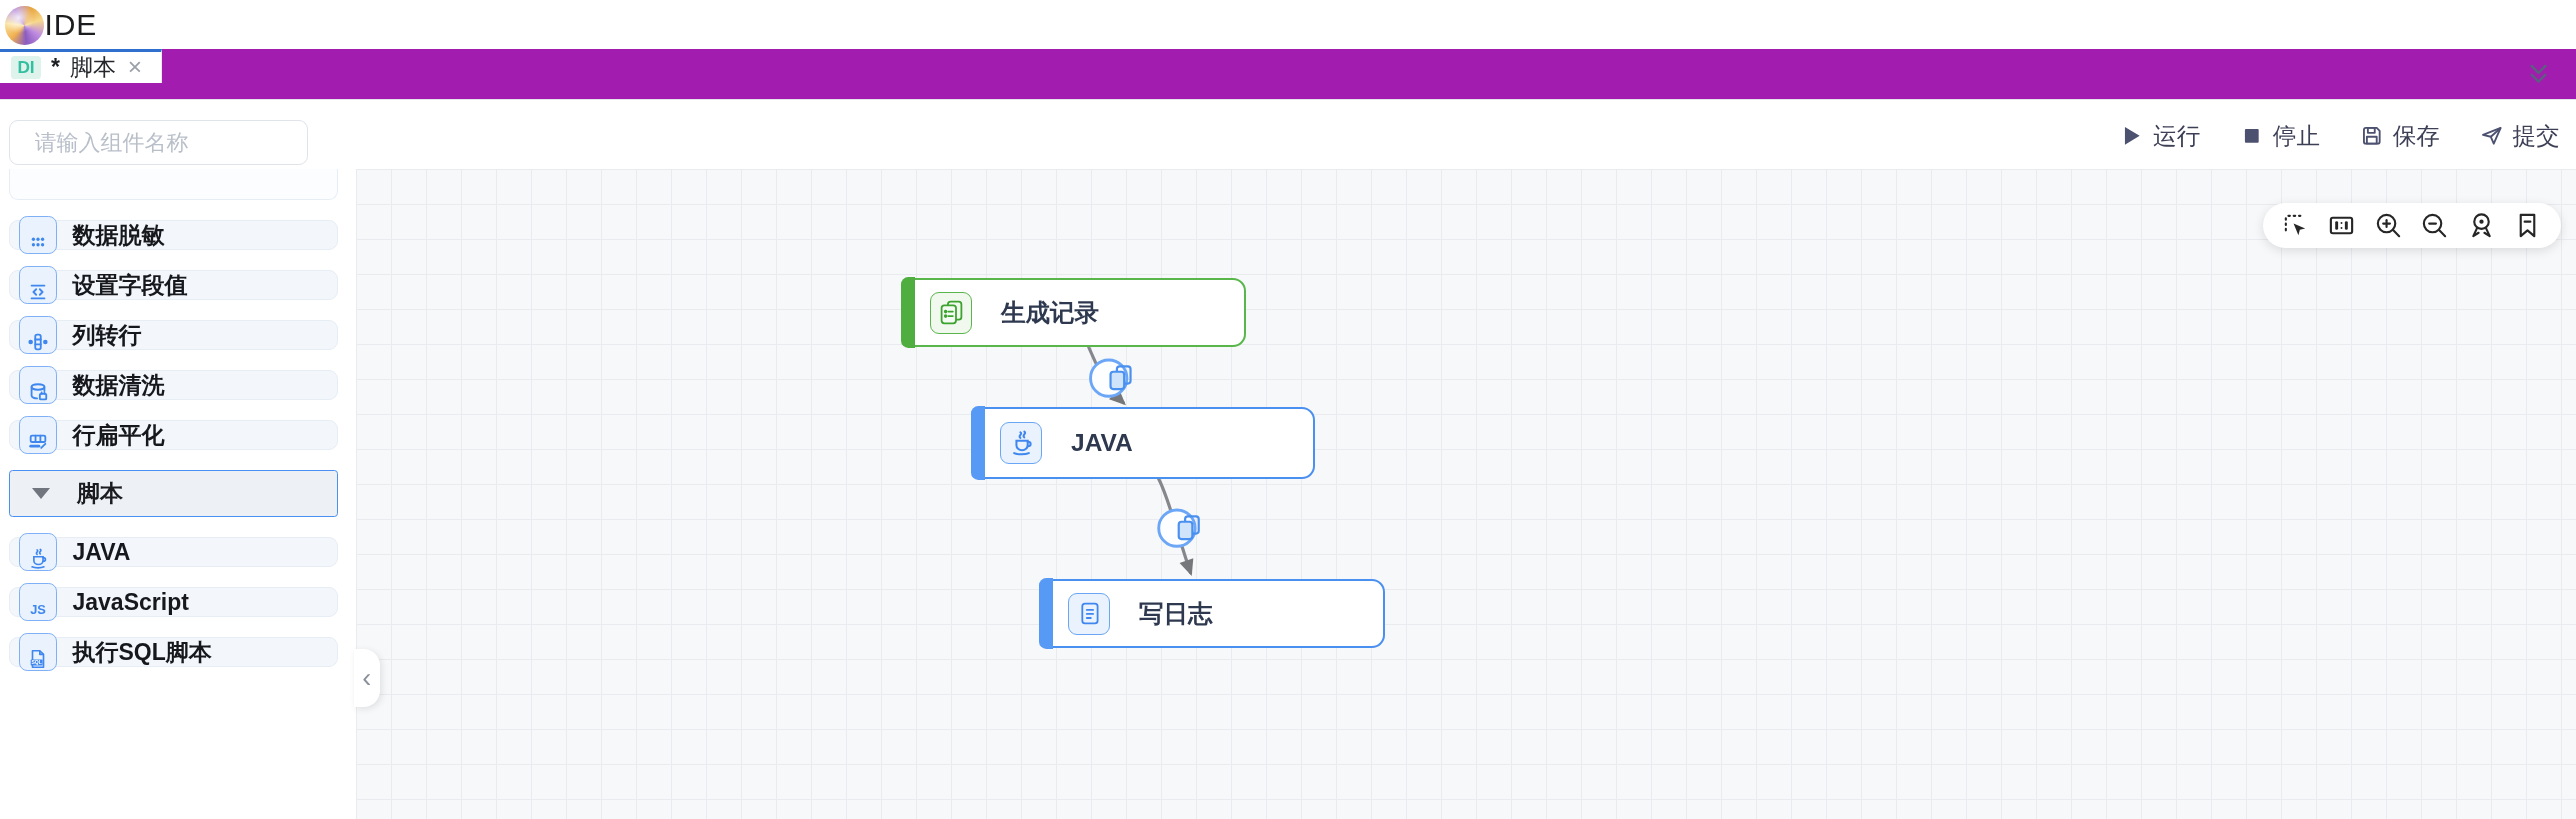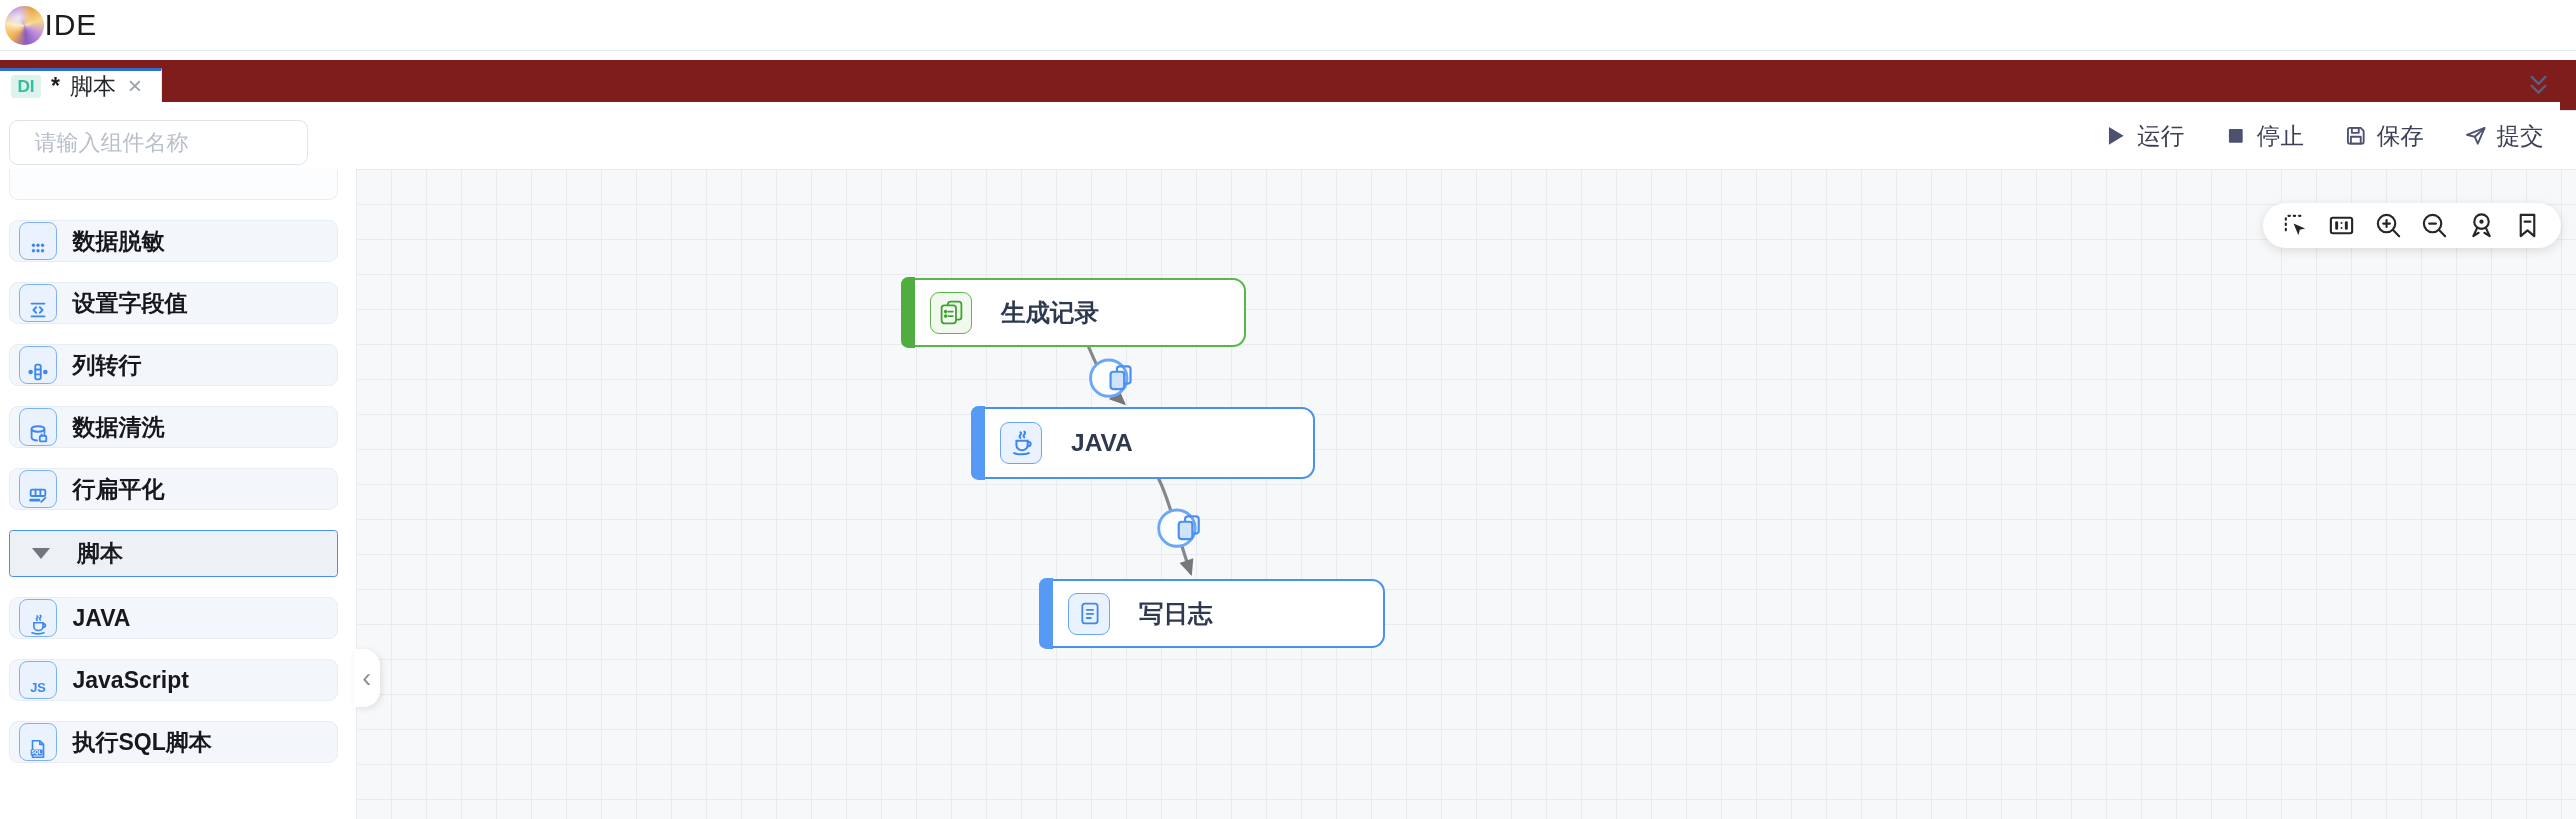--- a/index.html
+++ b/index.html
@@ -10,22 +10,22 @@
   
   .header { position:absolute; top:0; left:0; right:0; height:51px; background:#fff;
             border-bottom:0.9px solid #e6e8ec; display:flex; align-items:center; }
   .logo { width:39px; height:39px; border-radius:50%; margin-left:4.5px; flex:0 0 auto;
           background:
             radial-gradient(circle at 35% 30%, rgba(255,255,255,.85), rgba(255,255,255,0) 42%),
             conic-gradient(from 20deg, #e8a33d, #f7d98b, #c08de0, #8a5bc0, #f0b050, #fbe3a0, #a06cd5, #e8a33d); }
   .app-title { font-size:30px; color:#1b1c1e; margin-left:1px; letter-spacing:0.9px; font-weight:500; }
 
   
-  .tabbar { position:absolute; top:60px; left:0; right:0; height:51px; background:#7f1d1d;
-            border-bottom:0.9px solid #e3e5e9; display:flex; align-items:center; }
+  .tabbar { position:absolute; top:49px; left:0; right:0; height:51px; background:#a21caf;
+            border-bottom:0.9px solid #e3e5e9; display:flex; align-items:flex-start; }
   .tab-active { width:162px; background:#fff; border-top:3.6px solid #2f6fce; border-right:0.9px solid #e9eaec;
                 display:flex; align-items:center; padding:0 11px; gap:10px; }
   .di-badge { background:#ddf3ec; color:#35bfa1; font-size:17.3px; font-weight:bold;
               padding:2.7px 6.4px; border-radius:3.6px; line-height:1; }
   .tab-star { color:#1c1e21; font-weight:bold; font-size:23px; }
   .tab-label { color:#23262b; font-size:23px; }
   .tab-close { color:#9ba1ab; font-size:24.5px; line-height:1; margin-left:1.8px; cursor:pointer; }
   .tab-collapse { margin-left:auto; align-self:center; margin-right:23.6px; display:flex; cursor:pointer; }
 
   
@@ -33,37 +33,37 @@
   .search-box { position:absolute; left:9px; top:18px; width:299px; height:45px;
                 border:0.9px solid #dfe3ea; border-radius:9px; background:#fff;
                 display:flex; align-items:center; padding:0 13.6px; gap:11px; }
   .search-box input { border:none; outline:none; flex:1; font-size:22px; color:#333;
                       font-family:inherit; background:transparent; }
   .search-box input::placeholder { color:#b9bfc9; }
   .comp-list { position:absolute; left:9px; top:67px; width:329px;
                display:flex; flex-direction:column; gap:20px; }
   .partial-item { height:31px; background:#fbfdff; border:0.9px solid #e7edf5; border-top:none;
                   border-radius:0 0 9px 9px; }
-  .comp-item { height:42px; background:#f3f7fc; border:0.9px solid #e7edf5; border-radius:9px;
+  .comp-item { height:30px; background:#f3f7fc; border:0.9px solid #e7edf5; border-radius:9px;
                display:flex; align-items:center; padding:0 9px; gap:15.5px; cursor:pointer; }
   .comp-icon { width:38px; height:38px; border-radius:8.2px; background:#e9f2fd; border:1.8px solid #7fb0f5;
                display:flex; align-items:flex-end; justify-content:center; flex:0 0 auto; }
   .comp-label { font-size:23px; font-weight:bold; color:#16181d; }
   .category-item { height:47px; border:1.8px solid #4a90f2; border-radius:3.6px; background:#edf0f5;
                    display:flex; align-items:center; padding:0 22px; gap:27px; cursor:pointer; }
   .caret-down { width:0; height:0; border-left:9px solid transparent; border-right:9px solid transparent;
                 border-top:11.8px solid #70757e; }
   .category-label { font-size:23px; color:#1a1c20; font-weight:bold; }
   .collapse-handle { position:absolute; left:354px; top:649px; width:25.5px; height:58px; background:#fff;
                      border-radius:0 16.4px 16.4px 0; box-shadow:1.8px 1.8px 7.3px rgba(0,0,0,.10);
                      display:flex; align-items:center; justify-content:center;
                      color:#8a909a; font-size:27px; cursor:pointer; z-index:5; }
 
   
-  .action-bar { position:absolute; left:356px; top:102px; right:16px; height:67px; background:#fff;
+  .action-bar { position:absolute; left:356px; top:102px; right:0; height:67px; background:#fff;
                 display:flex; align-items:center; justify-content:flex-end; gap:40px; padding-right:16.4px;font-family:Liberation Mono, monospace; }
   .action { display:flex; align-items:center; gap:9px; color:#3c3f55; font-size:23.6px; cursor:pointer; }
 
   
   .canvas { position:absolute; left:356px; top:169px; right:0; bottom:0; background:#f7f8f9;
             background-image:
               linear-gradient(#e9ebef 0.9px, transparent 0.9px),
               linear-gradient(90deg, #e9ebef 0.9px, transparent 0.9px);
             background-size:35px 35px; }
   .canvas-tools { position:absolute; right:15.5px; top:34px; width:298px; height:45px; background:#fff;

